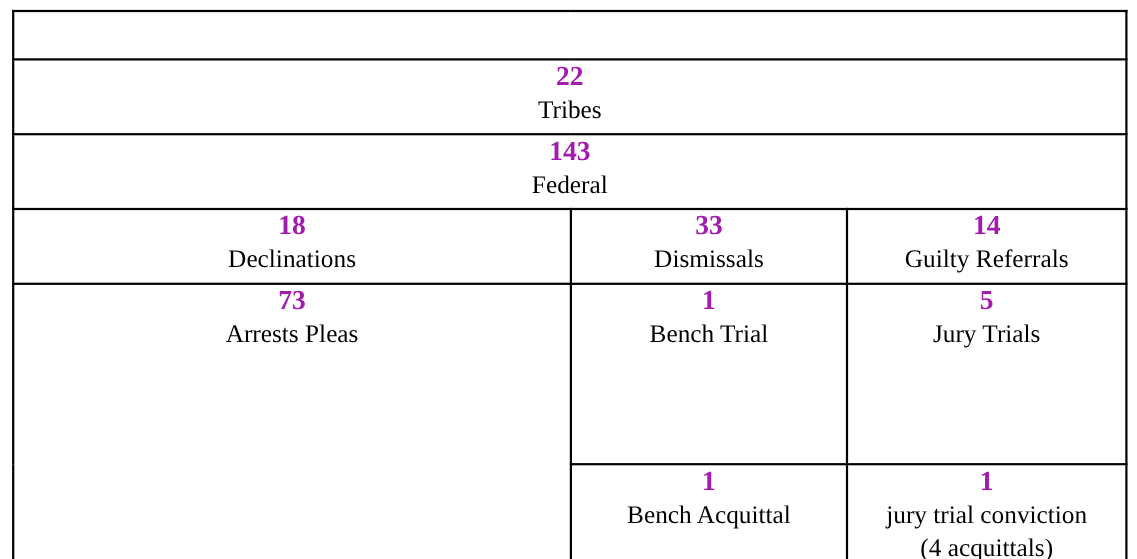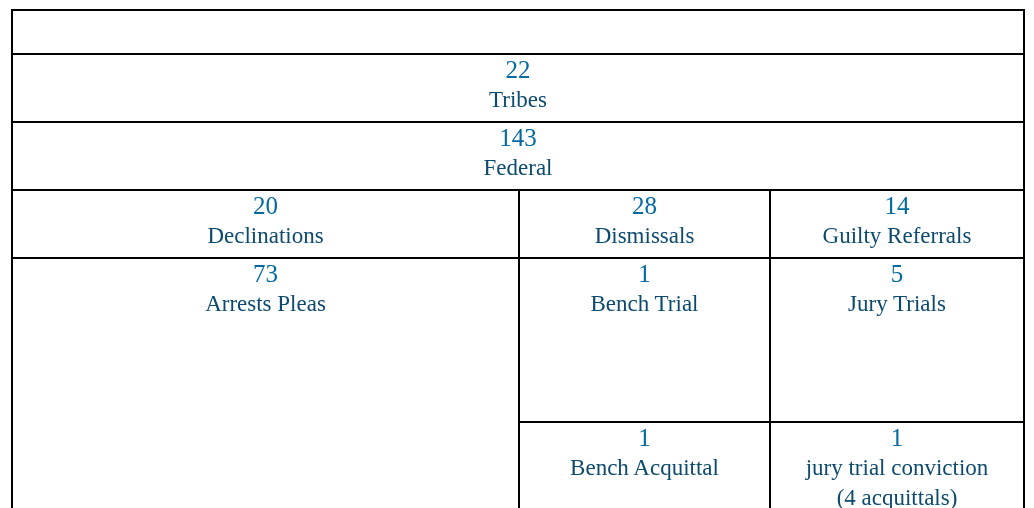--- a/index.html
+++ b/index.html
@@ -55,29 +55,29 @@
     text-align: center;
     white-space: nowrap;
   }
 
   
   .stat {
     padding-top: 6px;
     padding-bottom: 6px;
   }
   .stat-num {
-    color: #0369a1;
-    font-weight: normal;
+    color: #a21caf;
+    font-weight: bold;
     font-size: 25px;
     line-height: 30px;
     display: block;
     text-align: center;
   }
   .stat-label {
-    color: #0c4a6e;
+    color: #000000;
     font-size: 23px;
     line-height: 30px;
     display: block;
   }
 
   
   .row-tall { height: 68px; }
   .row-mid  { height: 68px; }
   .row-span { height: 164px; }
   .row-sub  { height: 98px; }
@@ -113,25 +113,25 @@
 
       <tr class="row-tall">
         <td class="stat" colspan="3">
           <span class="stat-num">143</span>
           <span class="stat-label">Federal</span>
         </td>
       </tr>
 
       <tr class="row-mid">
         <td class="stat">
-          <span class="stat-num">20</span>
+          <span class="stat-num">18</span>
           <span class="stat-label">Declinations</span>
         </td>
         <td class="stat">
-          <span class="stat-num">28</span>
+          <span class="stat-num">33</span>
           <span class="stat-label">Dismissals</span>
         </td>
         <td class="stat">
           <span class="stat-num">14</span>
           <span class="stat-label">Guilty Referrals</span>
         </td>
       </tr>
 
       <tr class="row-span">
         <td class="stat cell-top" rowspan="2">

